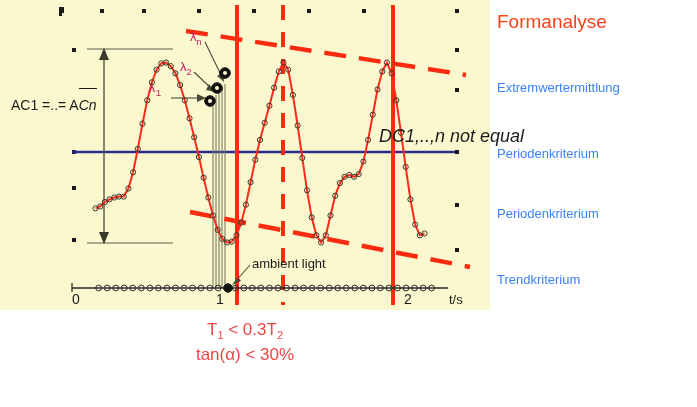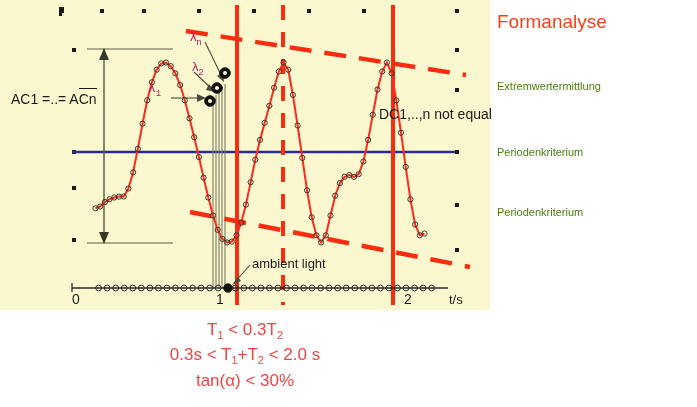--- a/index.html
+++ b/index.html
@@ -10,41 +10,41 @@
 
   
   #chart-panel{position:absolute;left:0;top:0;width:490px;height:310px;
                background:#fbf8d0;}
   #chart-svg{position:absolute;left:0;top:0;}
 
   
   .chart-label{position:absolute;color:#1a1a1a;white-space:nowrap;}
 
   #ac-label{left:11px;top:88px;font-size:14px;}
-  #ac-label .ovl{border-top:1.4px solid #1a1a1a;padding-top:3px;display:inline-block;line-height:1.0;}
-
-  #dc-label{left:379px;top:106px;font-size:14px;}
+  #ac-label .ovl{border-top:1.4px solid #1a1a1a;padding-top:9px;display:inline-block;line-height:1.0;font-style:italic;}
+
+  #dc-label{left:379px;top:126px;font-size:18px;font-style:italic;}
 
   #ambient-label{left:252px;top:256px;font-size:13px;}
 
   .lam{position:absolute;font-size:13px;color:#be185d;white-space:nowrap;}
   .lam sub{font-size:9px;}
   #lam-n{left:190px;top:29px;}
-  #lam-2{left:192px;top:59px;}
+  #lam-2{left:180px;top:59px;}
   #lam-1{left:148px;top:81px;font-family:Liberation Mono, monospace;}
 
   .axis-num{position:absolute;font-size:14px;color:#1a1a1a;}
   #x0{left:72px;top:291px;}
   #x1{left:216px;top:291px;}
   #x2{left:404px;top:291px;}
   #xunit{left:433px;top:292px;font-size:13px;margin-left:16px;}
 
   
   #legend{position:absolute;left:497px;top:0;width:200px;height:310px;}
-  .legend-item{position:absolute;left:0;font-size:11px;color:#4d7c0f;white-space:nowrap;}
+  .legend-item{position:absolute;left:0;font-size:13px;color:#3b82f6;white-space:nowrap;}
   #leg-0{top:11px;font-size:19px;color:#fc4118;font-weight:400;}
   #leg-1{top:80px;}
   #leg-2{top:146px;}
   #leg-3{top:206px;}
   #leg-4{top:272px;}
 
   
   #formulas{position:absolute;left:0;top:318px;width:490px;
             text-align:center;color:#ef4444;}
   .formula{font-size:17px;line-height:1.46;white-space:nowrap;}
@@ -271,21 +271,21 @@
     <div class="axis-num" id="x1">1</div>
     <div class="axis-num" id="x2">2</div>
     <div class="axis-num" id="xunit">t/s</div>
   </div>
 
   <div id="legend">
     <div class="legend-item" id="leg-0">Formanalyse</div>
     <div class="legend-item" id="leg-1">Extremwertermittlung</div>
     <div class="legend-item" id="leg-2">Periodenkriterium</div>
     <div class="legend-item" id="leg-3">Periodenkriterium</div>
+    <div class="legend-item" id="leg-4">Trendkriterium</div>
   </div>
 
   <div id="formulas">
     <div class="formula"><span>T</span><sub>1</sub><span> &lt; 0.3T</span><sub>2</sub></div>
-    <div class="formula"><span>0.3s &lt; T</span><sub>1</sub><span>+T</span><sub>2</sub><span> &lt; 2.0 s</span></div>
     <div class="formula">tan(α) &lt; 30%</div>
   </div>
 
 </div>
 
 </body></html>

